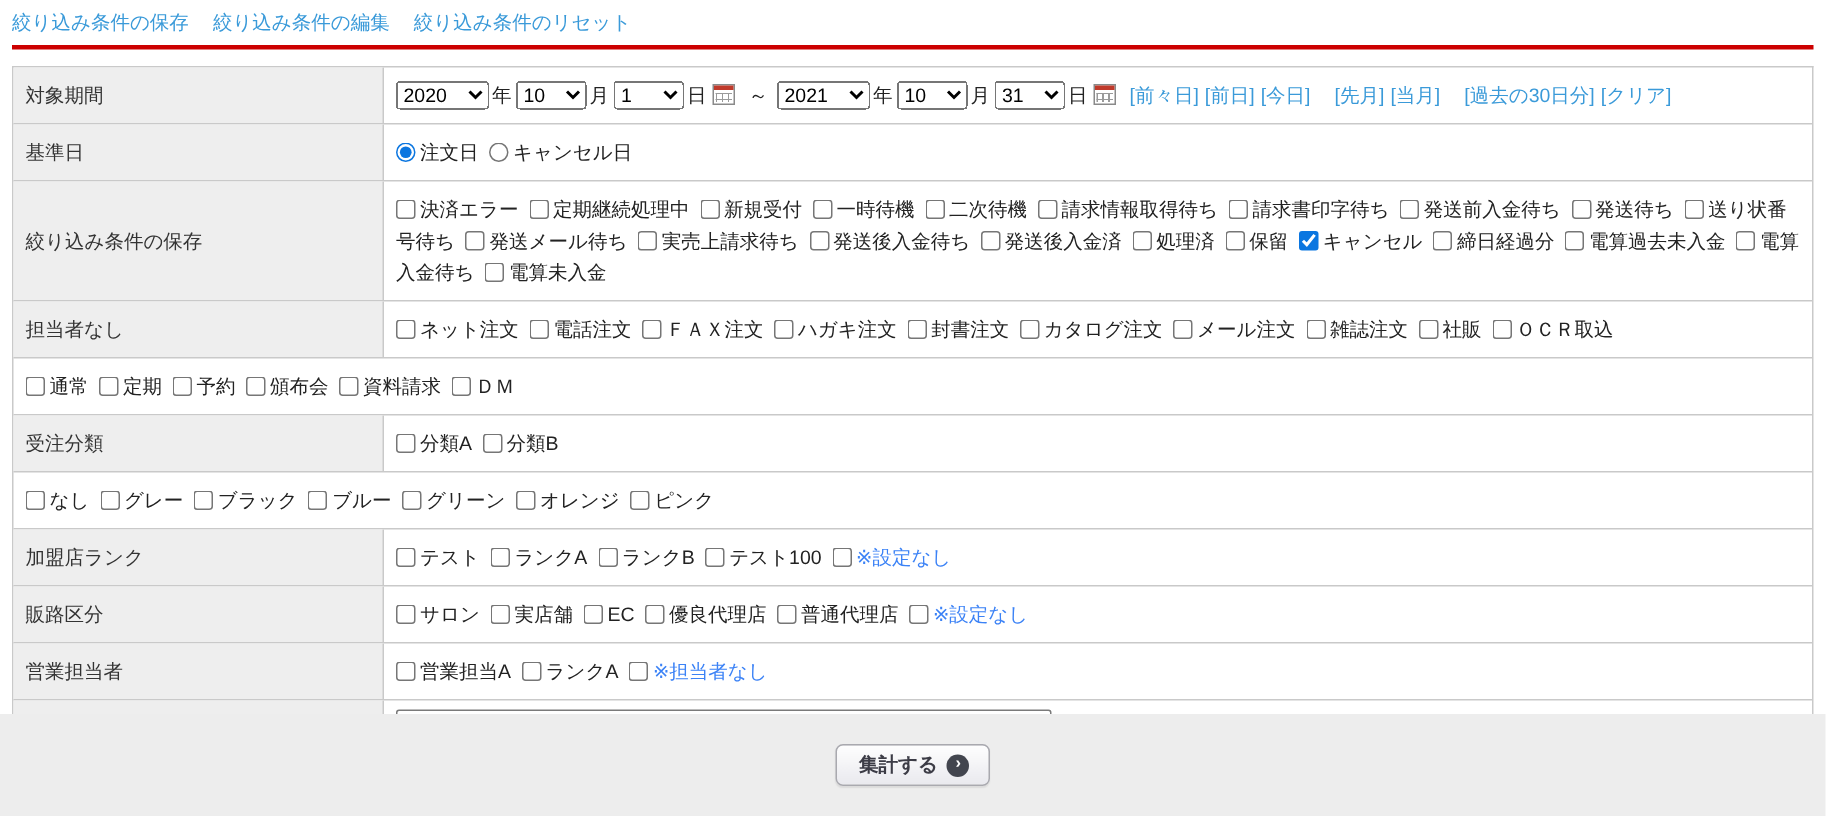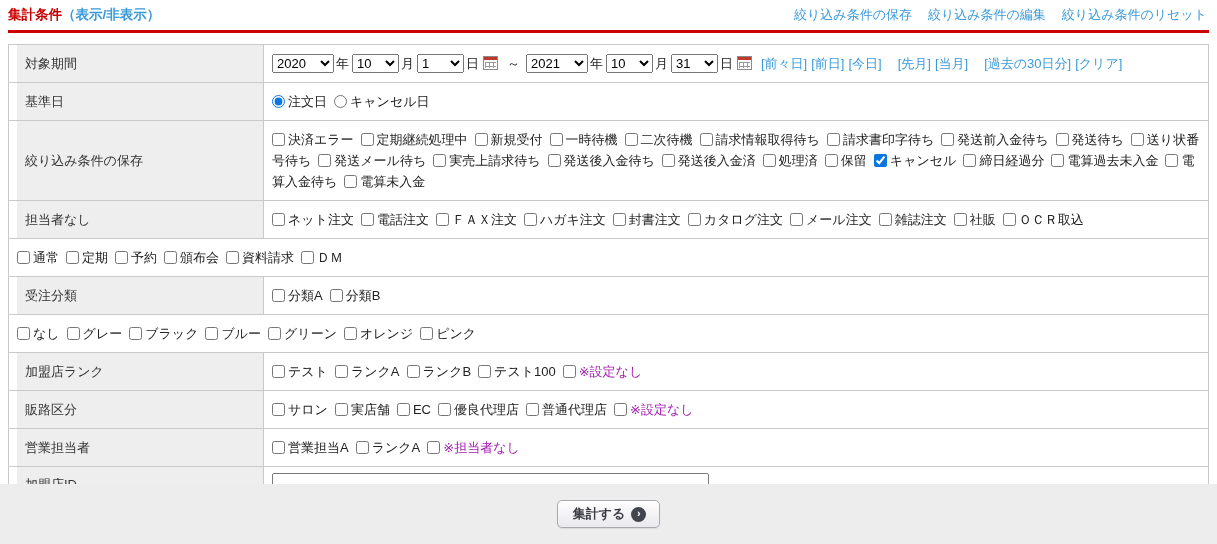--- a/index.html
+++ b/index.html
@@ -12,62 +12,59 @@
   .hdr-left { font-size:13.5px; font-weight:bold; color:#cc0000; }
   .hdr-left a { color:#3a9ad9; text-decoration:none; font-weight:bold; cursor:pointer; }
   .hdr-links { display:flex; gap:16px; }
   .hdr-links a { color:#3a9ad9; text-decoration:none; font-size:13px; cursor:pointer; }
   .redline { height:3px; background:#cc0000; margin:2px 8px 0 8px; }
 
   
   .tbl { margin:11px 8px 0 8px; border:1px solid #c9c9c9; border-bottom:none; }
   .trow { display:flex; border-bottom:1px solid #c9c9c9; min-height:30px; }
   .lcell { width:247px; flex:0 0 247px; background:#eeeeee; border-right:1px solid #c9c9c9;
-           padding:2px 8px; display:flex; align-items:center; color:#333;margin-left:8px; }
+           padding:2px 8px; display:flex; align-items:center; color:#333; }
   .vcell { flex:1; padding:8px 8px; display:block; align-self:center; line-height:21px; }
 
   label.opt { margin-right:7px; cursor:pointer; }
   label.opt input { vertical-align:-2px; margin-right:3px; accent-color:#0b76e0; }
-  .muted { color:#a21caf; }
+  .muted { color:#3b82f6; }
 
   select.sel { font-size:13px; margin-right:2px; }
   .suffix { margin-right:3px; }
   .tilde { margin:0 6px; }
   .dlinks { color:#3a9ad9; margin-left:6px; }
   .dlinks a { color:#3a9ad9; text-decoration:none; cursor:pointer; margin-right:4px; }
   .lgrp { margin-right:12px; white-space:nowrap; }
 
   .cal { display:inline-block; width:15px; height:14px; border:1px solid #8a8a8a;
          background:#fff; position:relative; vertical-align:-2px; margin:0 3px 0 1px; }
   .cal::before { content:''; position:absolute; top:0; left:0; right:0; height:3px; background:#c03a2b; }
   .cal::after { content:''; position:absolute; left:1px; right:1px; top:5px; bottom:1px;
     background: repeating-linear-gradient(to right,#9a9a9a 0 1px,transparent 1px 4px),
                 repeating-linear-gradient(to bottom,#9a9a9a 0 1px,transparent 1px 4px); }
 
   input.tinput { width:437px; height:24px; border:1px solid #7a7a7a; border-radius:2px;
                  font-size:13px; padding:2px 4px; }
 
   
-  .footer { position:absolute; left:0; right:0; bottom:0; height:60px; background:#ededed;
+  .footer { position:absolute; left:0; right:0; bottom:0; height:68px; background:#ededed;
             display:flex; align-items:center; justify-content:center; }
   .go-btn { display:inline-flex; align-items:center; gap:6px; padding:4px 13px 4px 15px;
             border:1px solid #a9a9af; border-radius:5px; cursor:pointer;
             background:linear-gradient(#fefefe,#e9e9ee); font-size:13px; font-weight:bold;
             color:#3c3c46; box-shadow:0 1px 1px rgba(0,0,0,.08); }
   .go-btn .circ { width:15px; height:15px; border-radius:50%; background:#42454e; color:#fff;
             display:inline-flex; align-items:center; justify-content:center;
             font-size:11px; font-weight:bold; line-height:1; padding-bottom:1px; }
 </style>
 </head>
 <body>
 
 <div class="hdr">
-  <div class="hdr-left">
-    <span>集計条件</span><a>（表示/非表示）</a>
-  </div>
   <div class="hdr-links">
     <a>絞り込み条件の保存</a>
     <a>絞り込み条件の編集</a>
     <a>絞り込み条件のリセット</a>
   </div>
 </div>
 <div class="redline"></div>
 
 <div class="tbl">
     <div class="trow">

